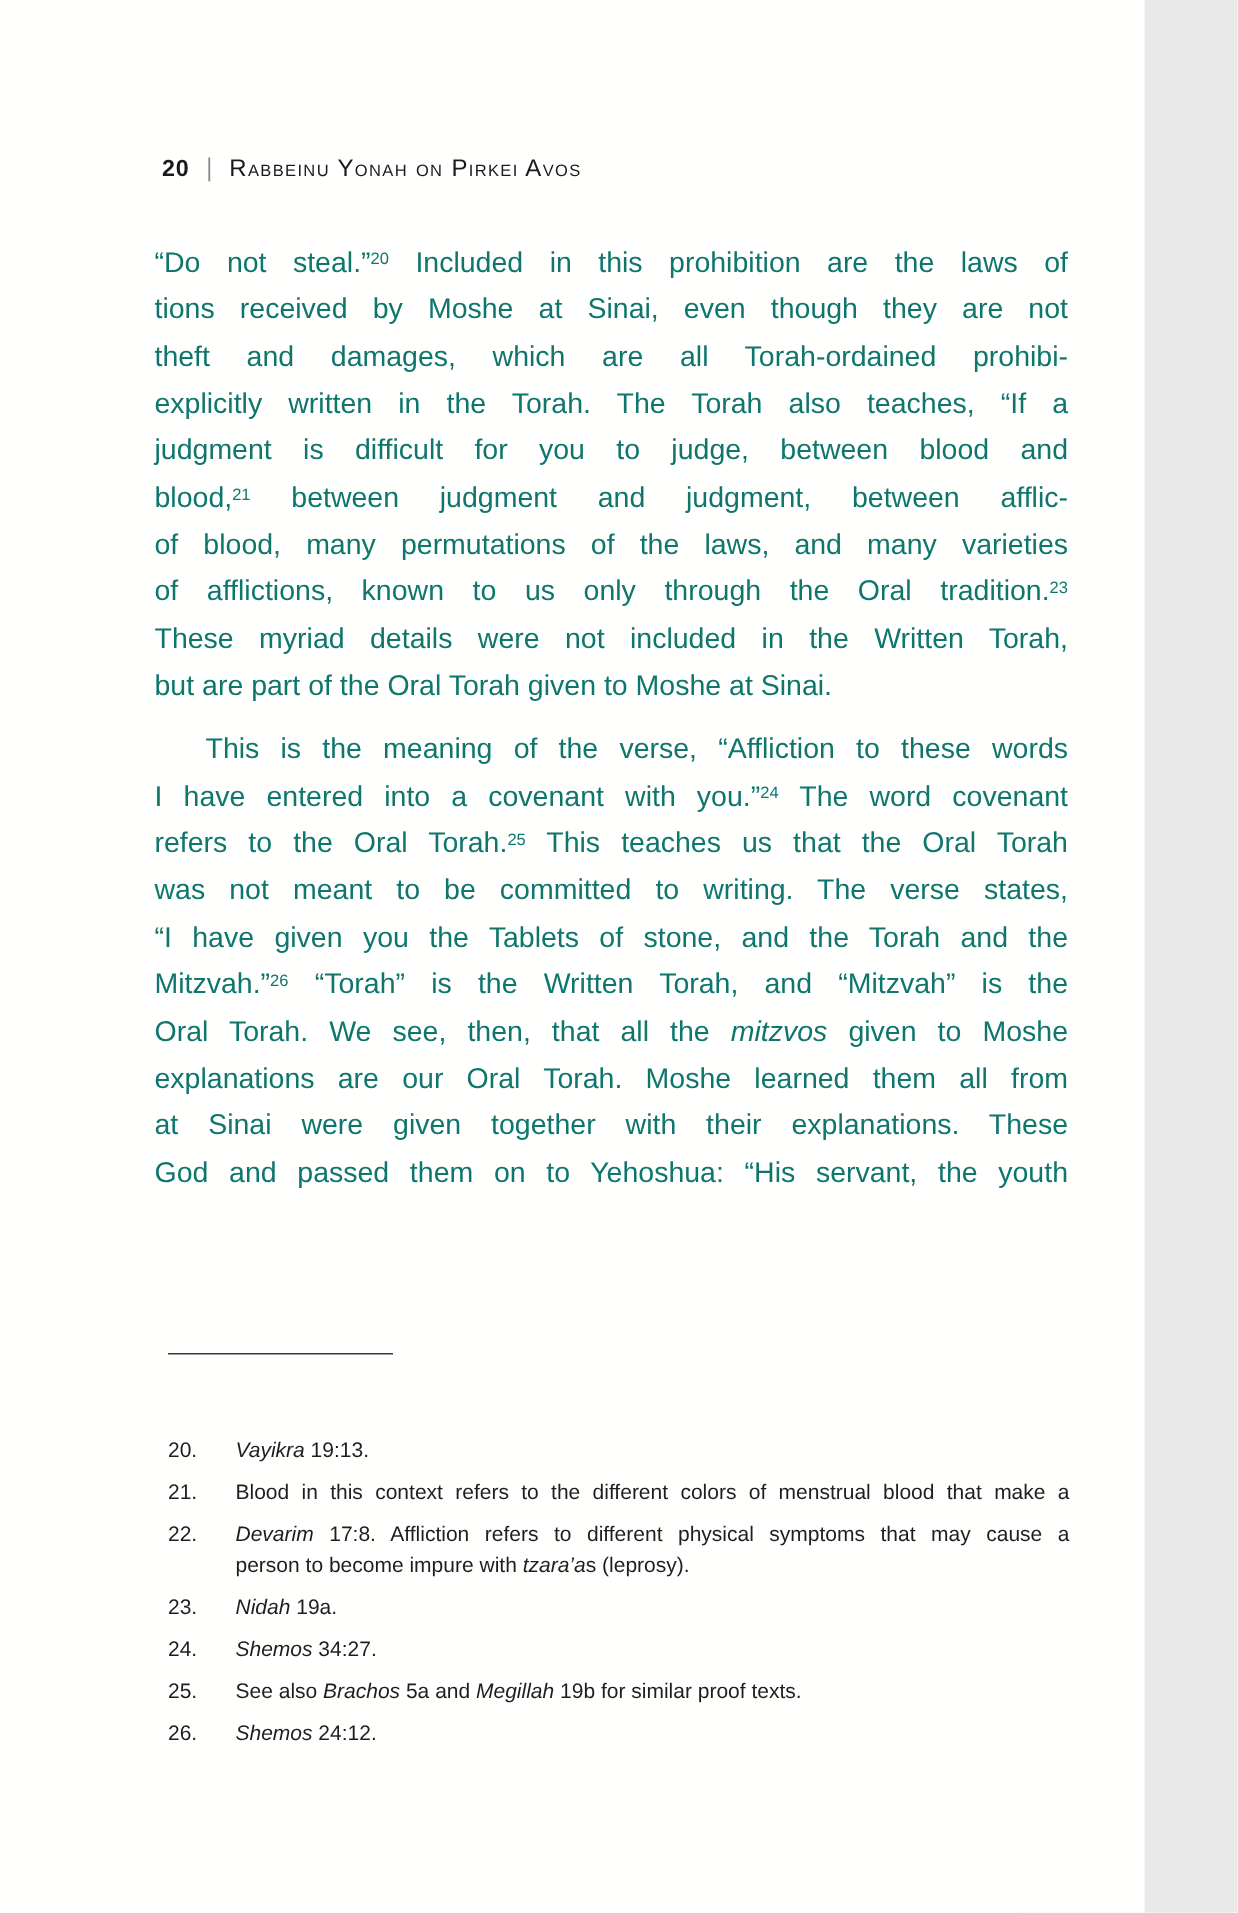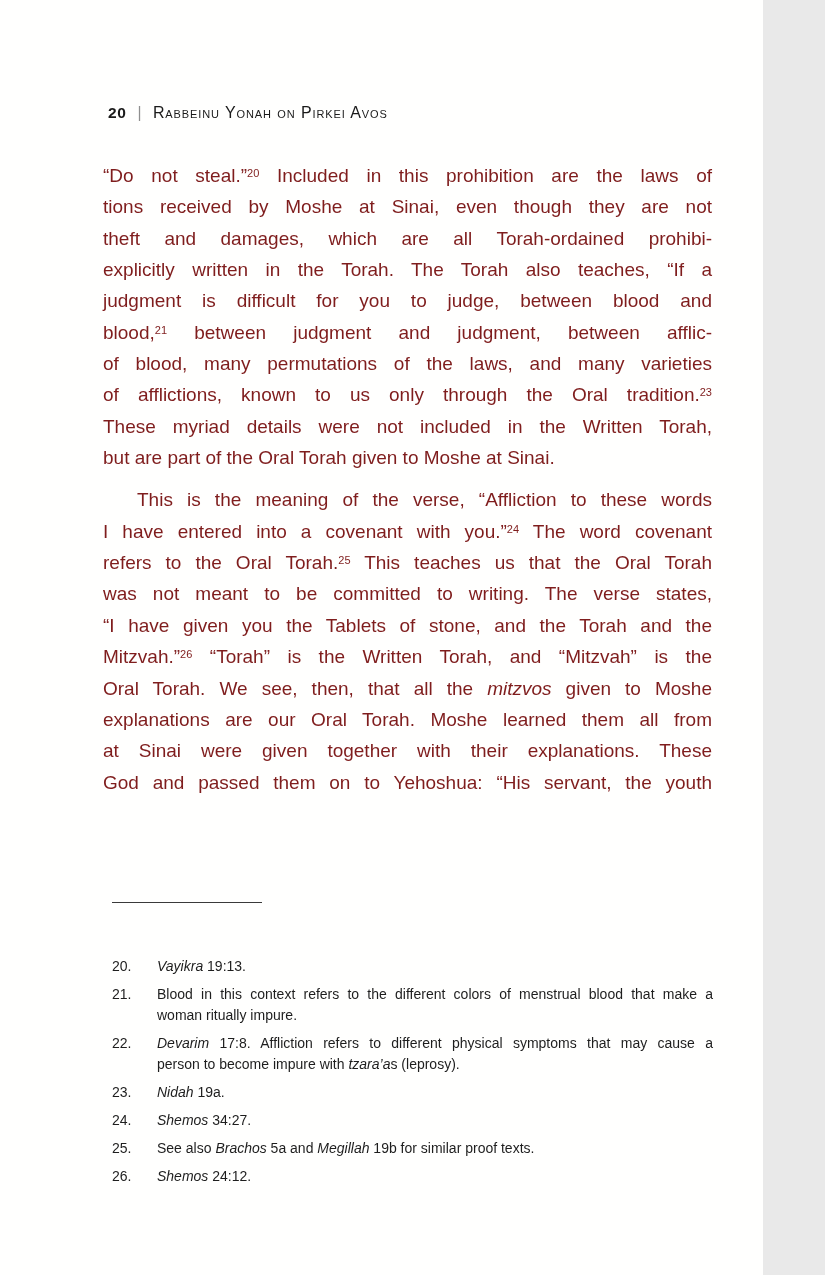--- a/index.html
+++ b/index.html
@@ -13,21 +13,21 @@
   .header{
     position:absolute;left:108px;top:104px;display:flex;align-items:baseline;
     font-size:15.5px;letter-spacing:0.4px;color:#1a1a1a;white-space:nowrap;
   }
   .pagenum{font-weight:bold;letter-spacing:0.6px;}
   .hsep{color:#8f8f8f;margin:0 11px;font-weight:300;transform:scaleY(1.1);display:inline-block;}
   .booktitle{font-variant:small-caps;letter-spacing:0.9px;font-size:16px;}
   
   .bodytext{
     position:absolute;left:103px;top:160px;width:609px;
-    font-size:19px;line-height:31.35px;color:#7f1d1d;
+    font-size:19px;line-height:31.35px;color:#0f766e;
   }
   .para{margin:0;}
   .para + .para{margin-top:11px;}
   .para.indent .line:first-child{text-indent:34px;}
   .line{text-align:justify;text-align-last:justify;text-justify:inter-word;}
   .line.last{text-align-last:left;}
   .sup{font-size:0.58em;vertical-align:baseline;position:relative;top:-0.45em;line-height:0;}
   .i{font-style:italic;}
   
   .fn-rule{
@@ -88,21 +88,20 @@
       <div class="fn">
         <span class="fn-num">20.</span>
         <div class="fn-text">
           <div class="line last"><span class="i">Vayikra</span><span> 19:13.</span></div>
         </div>
       </div>
       <div class="fn">
         <span class="fn-num">21.</span>
         <div class="fn-text">
           <div class="line"><span>Blood in this context refers to the different colors of menstrual blood that make a</span></div>
-          <div class="line last"><span>woman ritually impure.</span></div>
         </div>
       </div>
       <div class="fn">
         <span class="fn-num">22.</span>
         <div class="fn-text">
           <div class="line"><span class="i">Devarim</span><span> 17:8. Affliction refers to different physical symptoms that may cause a</span></div>
           <div class="line last"><span>person to become impure with </span><span class="i">tzara’a</span><span>s (leprosy).</span></div>
         </div>
       </div>
       <div class="fn">

